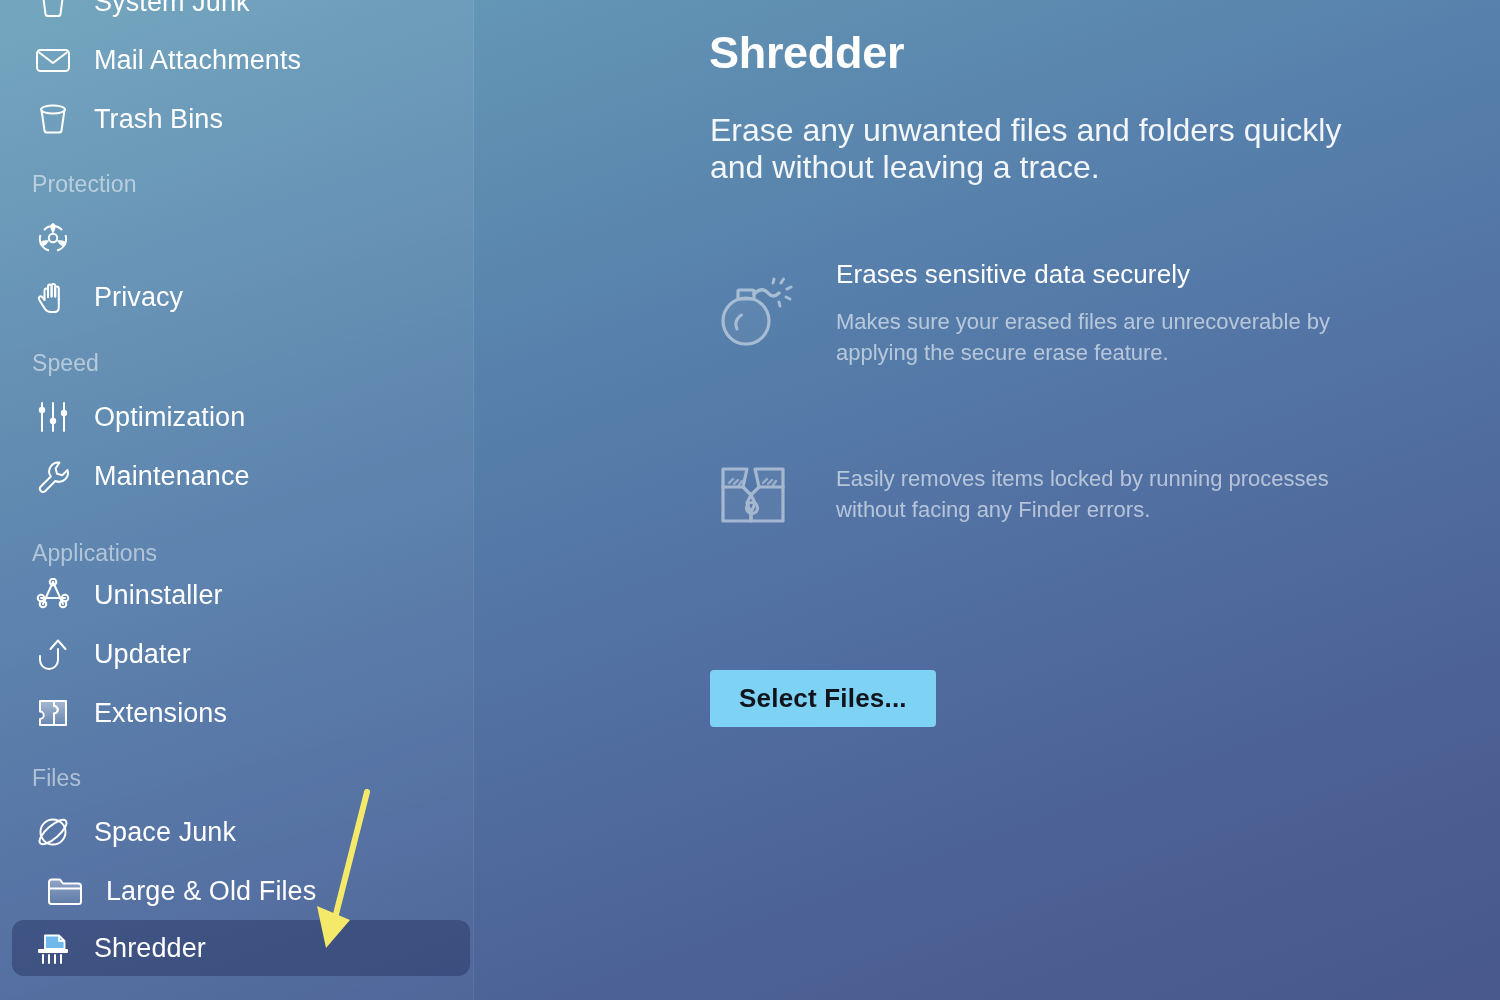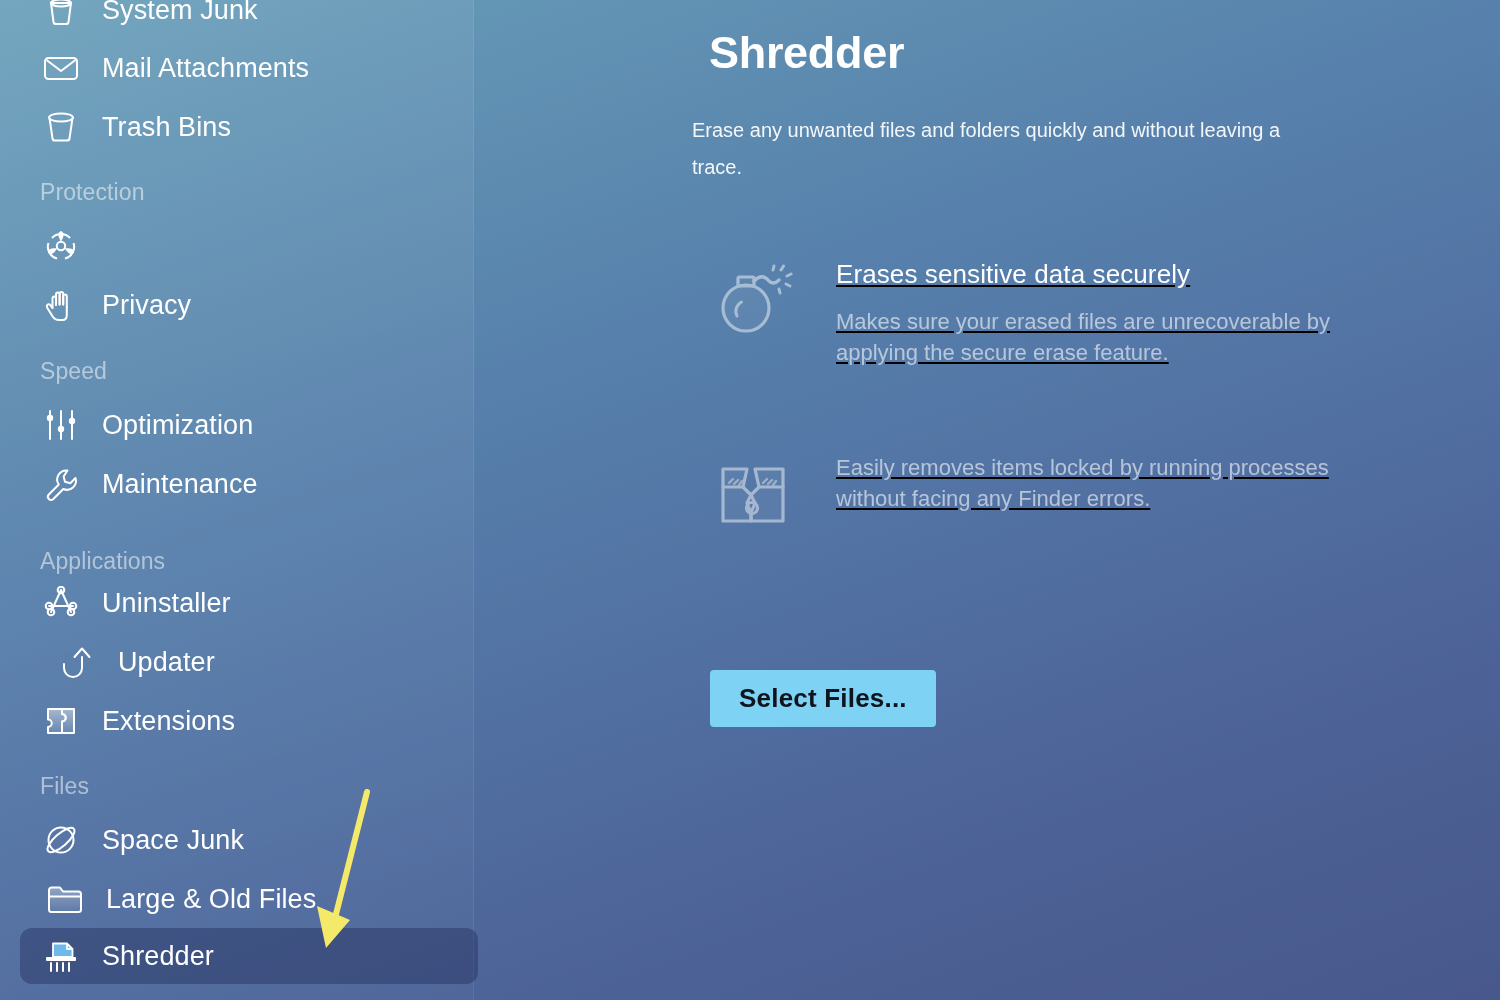--- a/index.html
+++ b/index.html
@@ -33,21 +33,21 @@
     position: absolute;
     left: 0; top: 0;
     width: 474px;
     height: 1000px;
     background: linear-gradient(165deg,
         rgba(255,255,255,0.075) 0%,
         rgba(255,255,255,0.055) 35%,
         rgba(255,255,255,0.035) 70%,
         rgba(255,255,255,0.02) 100%);
     border-right: 1px solid rgba(255,255,255,0.07);
-    padding: 12px;
+    padding: 4px;
   }
 
   .nav-list {
     position: relative;
     padding-top: 0;
   }
 
   .section-label {
     font-size: 23px;
     color: rgba(255,255,255,0.52);
@@ -99,41 +99,40 @@
     left: 234px;
     top: 27px;
     font-size: 45px;
     font-weight: bold;
     color: #ffffff;
     letter-spacing: -0.3px;
   }
 
   .page-subtitle {
     position: absolute;
-    left: 217px;
+    left: 235px;
     top: 112px;
     width: 640px;
-    font-size: 20px;
+    font-size: 32px;
     line-height: 37px;
     color: rgba(255,255,255,0.93);
     font-weight: 400;
   }
 
   .feature-list {
     position: absolute;
     left: 235px;
     top: 255px;
     width: 740px;
   }
   .feature {
     position: relative;
     display: flex;
-    align-items: flex-start;
+    align-items: center;
     margin-bottom: 80px;
-    text-decoration: underline;
   }
   .feature-icon {
     width: 86px;
     height: 86px;
     flex: 0 0 86px;
     margin-right: 40px;
     margin-top: 2px;
     display: flex;
     align-items: center;
     justify-content: center;
@@ -292,21 +291,21 @@
             <circle cx="19" cy="4" r="3.3"></circle>
             <circle cx="9" cy="26" r="3.3"></circle>
             <circle cx="29" cy="26" r="3.3"></circle>
             <circle cx="7" cy="20" r="3.3"></circle>
             <circle cx="31" cy="20" r="3.3"></circle>
           </svg>
         </span>
         <span class="nav-label">Uninstaller</span>
       </div>
 
-      <div class="nav-row" style="position:absolute; left:16px; top:622px; width:458px;text-align:right;">
+      <div class="nav-row" style="position:absolute; left:0; top:622px; width:458px;text-align:right;">
         <span class="nav-icon">
           <svg width="34" height="38" viewBox="0 0 34 38" fill="none" stroke="#ffffff" stroke-width="2" stroke-linejoin="round" stroke-linecap="round">
             <path d="M22 14 L22 25 A9 9 0 1 1 4 25 L4 21"></path>
             <path d="M14.5 14 L22 5.5 L29.5 14"></path>
           </svg>
         </span>
         <span class="nav-label">Updater</span>
       </div>
 
       <div class="nav-row" style="position:absolute; left:0; top:681px; width:458px;">
@@ -332,21 +331,21 @@
       <div class="nav-row" style="position:absolute; left:0; top:800px; width:458px;">
         <span class="nav-icon">
           <svg width="38" height="38" viewBox="0 0 38 38" fill="none" stroke="#ffffff" stroke-width="2">
             <circle cx="19" cy="19" r="12.5"></circle>
             <ellipse cx="19" cy="19" rx="17" ry="6.2" transform="rotate(-41 19 19)"></ellipse>
           </svg>
         </span>
         <span class="nav-label">Space Junk</span>
       </div>
 
-      <div class="nav-row" style="position:absolute; left:4px; top:859px; width:458px;">
+      <div class="nav-row" style="position:absolute; left:12px; top:859px; width:458px;">
         <span class="nav-icon">
           <svg width="38" height="32" viewBox="0 0 38 32" fill="none" stroke="#ffffff" stroke-width="2" stroke-linejoin="round">
             <defs>
               <linearGradient id="foldgrad" x1="0" y1="0" x2="0" y2="1">
                 <stop offset="0%" stop-color="#ffffff" stop-opacity="0.35"></stop>
                 <stop offset="100%" stop-color="#ffffff" stop-opacity="0.05"></stop>
               </linearGradient>
             </defs>
             <path d="M3 7 A2.5 2.5 0 0 1 5.5 4.5 L14 4.5 L17 8.5 L32.5 8.5 A2.5 2.5 0 0 1 35 11 L35 26.5 A2.5 2.5 0 0 1 32.5 29 L5.5 29 A2.5 2.5 0 0 1 3 26.5 Z" fill="url(#foldgrad)"></path>
             <path d="M3 13.5 L35 13.5"></path>

